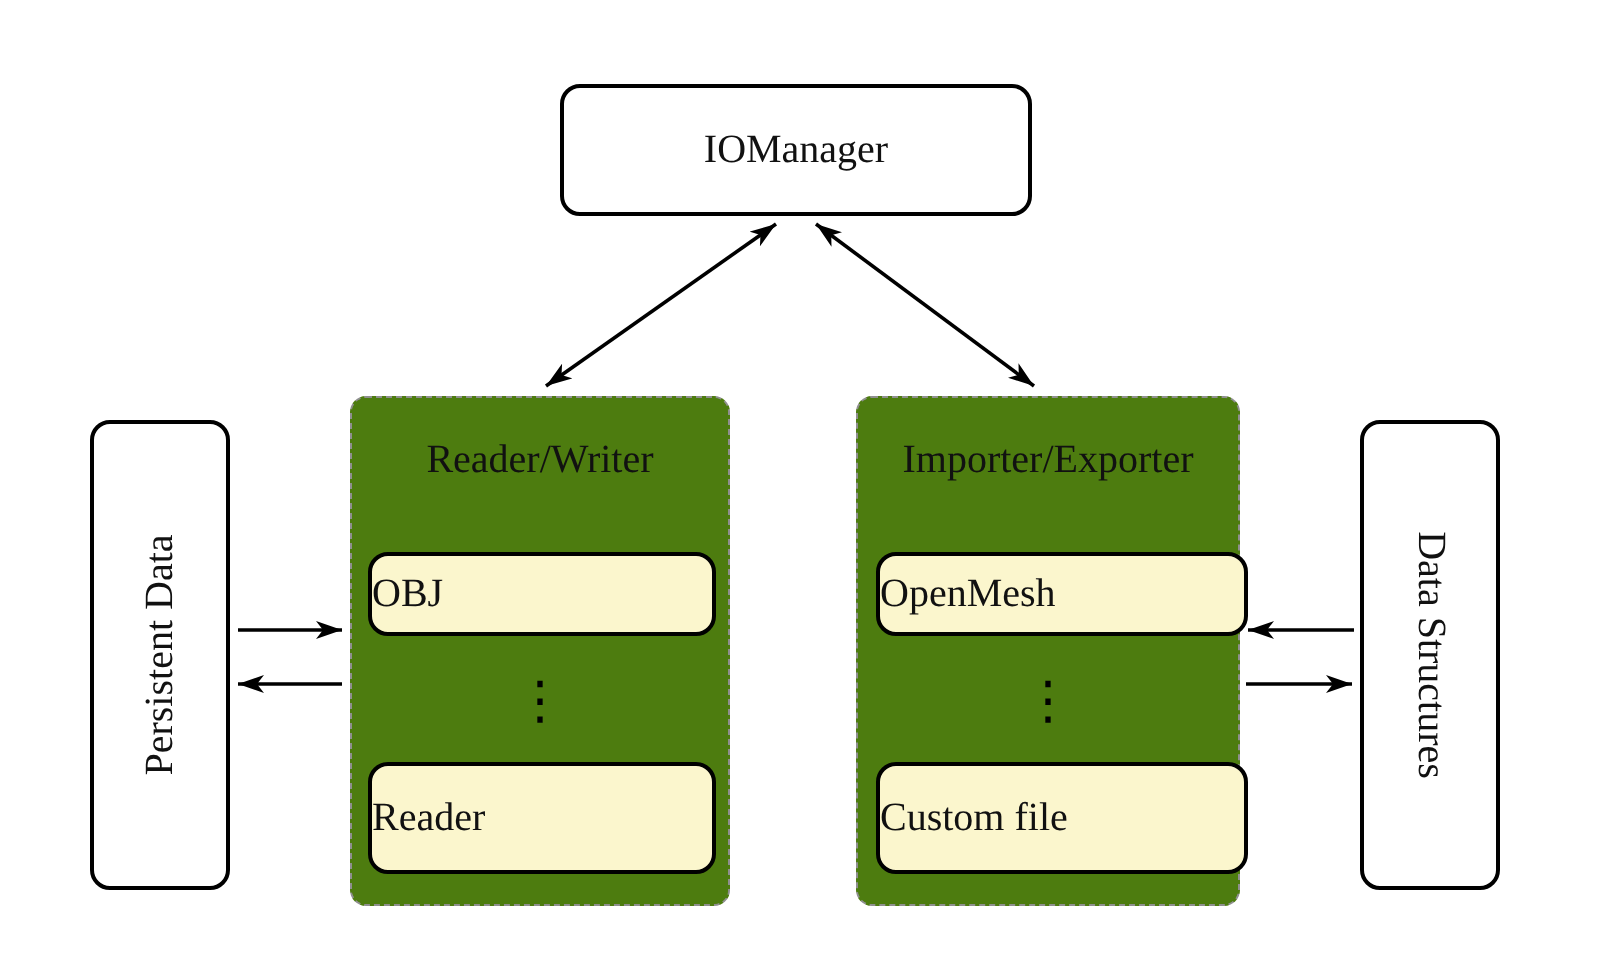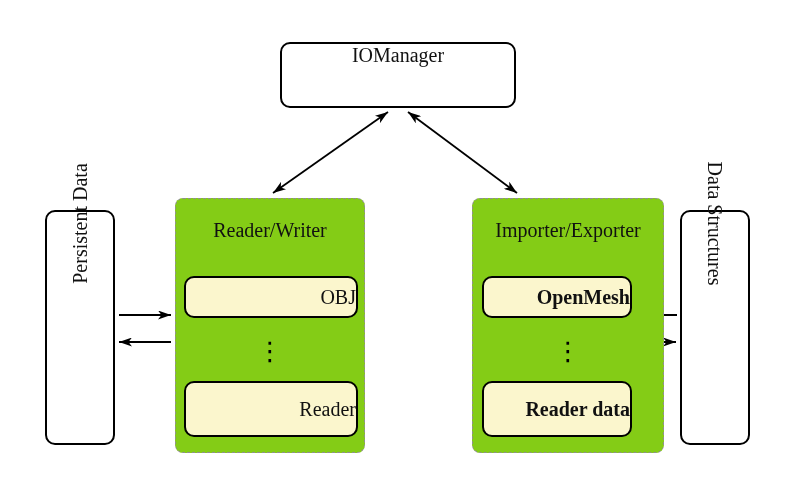--- a/index.html
+++ b/index.html
@@ -18,69 +18,69 @@
     width: 800px; height: 489px;
     pointer-events: none;
   }
   
   .node {
     position: absolute;
     background: #ffffff;
     border: 2.5px solid #000000;
     border-radius: 10px;
     display: flex;
-    align-items: flex-start;
+    align-items: center;
     justify-content: center;
     font-size: 20px;
     box-sizing: border-box;
   }
   .iomanager { left: 280px; top: 42px; width: 236px; height: 66px; }
   .side-box  { width: 70px; height: 235px; top: 210px; }
   .side-box.left  { left: 45px; }
   .side-box.right { left: 680px; }
   .vlabel { white-space: nowrap; font-size: 20px; }
   .vlabel.ccw { transform: rotate(-90deg); }
   .vlabel.cw  { transform: rotate(90deg); }
 
   
   .group {
     position: absolute;
     top: 198px;
     height: 255px;
-    background: #84cc16;
+    background: #4d7c0f;
     border: 1.6px dashed #8f8f8f;
     border-radius: 8px;
     box-sizing: border-box;
   }
   .group.left  { left: 175px; width: 190px; }
-  .group.right { left: 428px; width: 192px; margin-left: 44px; }
+  .group.right { left: 428px; width: 192px; }
   .group-title {
     position: absolute;
     top: 20px;
     left: 0;
     width: 100%;
     text-align: center;
     font-size: 20px;
   }
   .inner-node {
     position: absolute;
     background: #fbf6cd;
     border: 2.5px solid #000000;
     border-radius: 10px;
     box-sizing: border-box;
     display: flex;
     flex-direction: column;
-    align-items: flex-end;
+    align-items: flex-start;
     justify-content: center;
     font-size: 20px;
     line-height: 25px;
     text-align: center;
   }
   .group.left  .inner-node { left: 8px;  width: 174px; }
-  .group.right .inner-node { left: 9px;  width: 150px; font-weight: bold; }
+  .group.right .inner-node { left: 9px;  width: 186px; }
   .inner-node.first  { top: 77px;  height: 42px; }
   .inner-node.second { top: 182px; height: 56px; }
   .dots {
     position: absolute;
     top: 134px;
     left: 0;
     width: 100%;
     height: 36px;
     display: flex;
     align-items: center;
@@ -126,21 +126,21 @@
     </div>
   </div>
 
   <div class="group right">
     <div class="group-title">Importer/Exporter</div>
     <div class="inner-node first">
       <span>OpenMesh</span>
     </div>
     <div class="dots">⋮</div>
     <div class="inner-node second">
-      <span>Reader data</span>
+      <span>Custom file</span>
     </div>
   </div>
 
   <div class="node side-box left">
     <span class="vlabel ccw">Persistent Data</span>
   </div>
 
   <div class="node side-box right">
     <span class="vlabel cw">Data Structures</span>
   </div>

